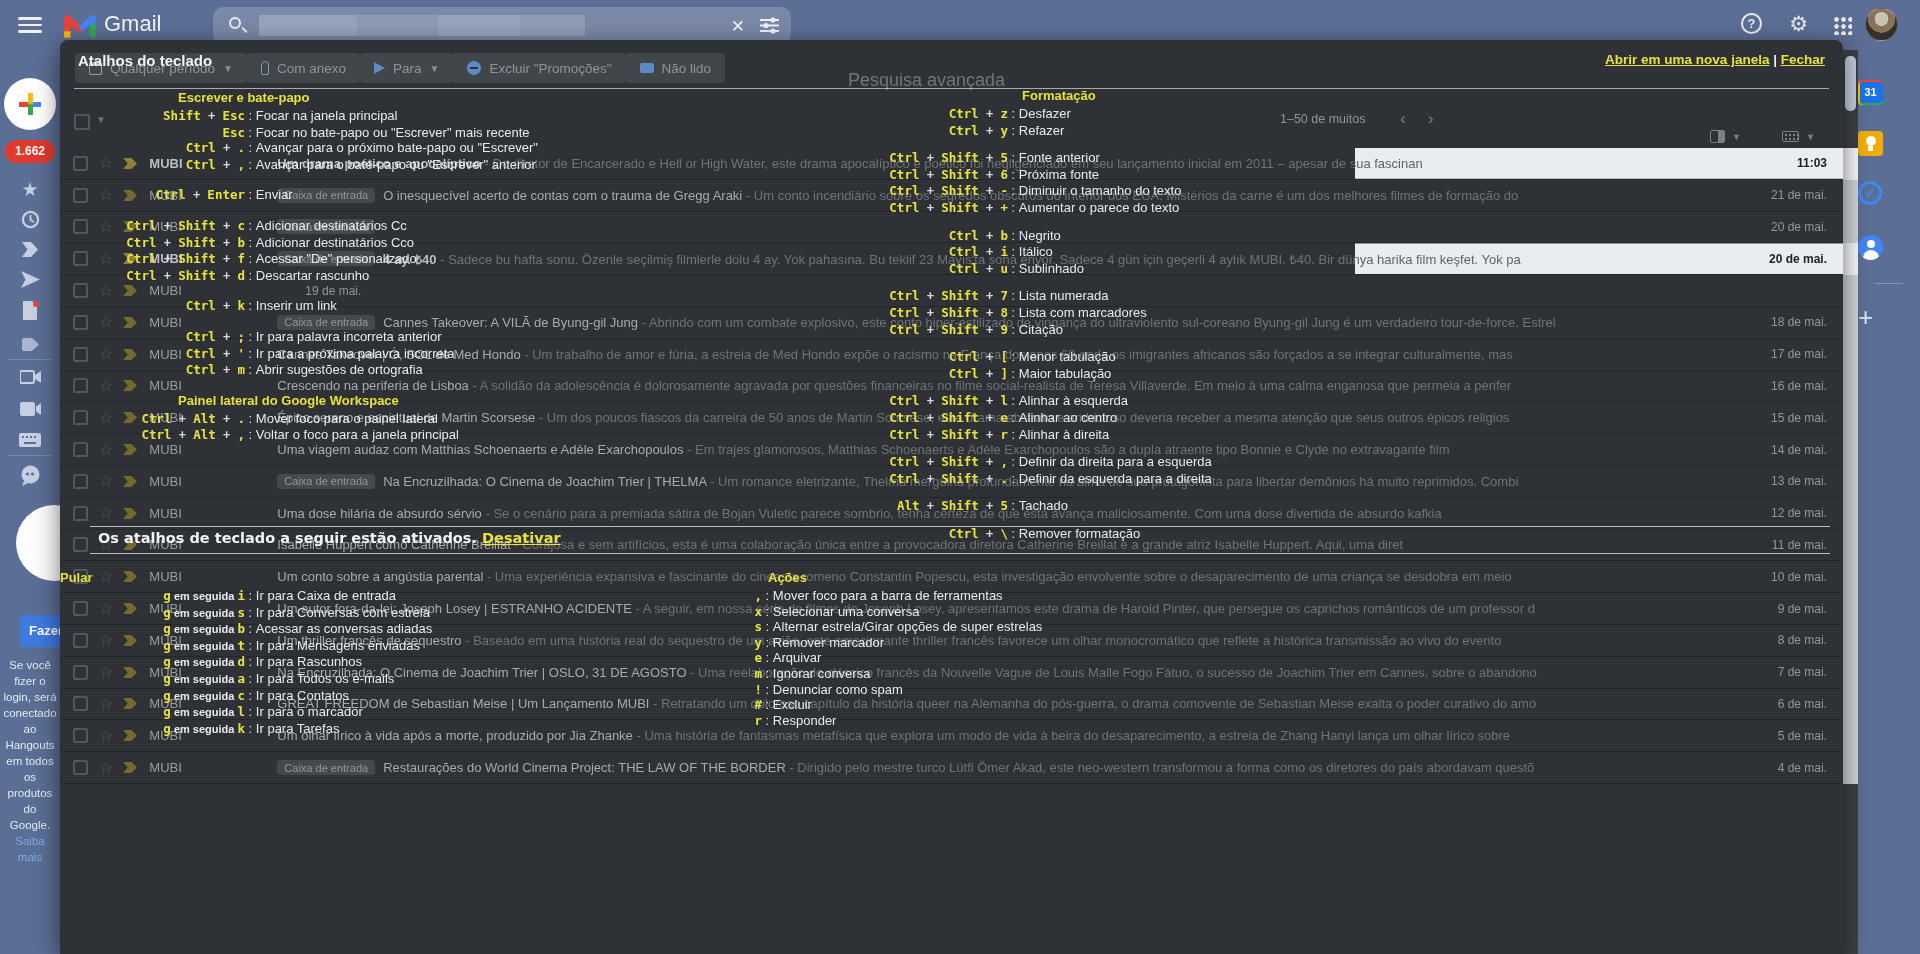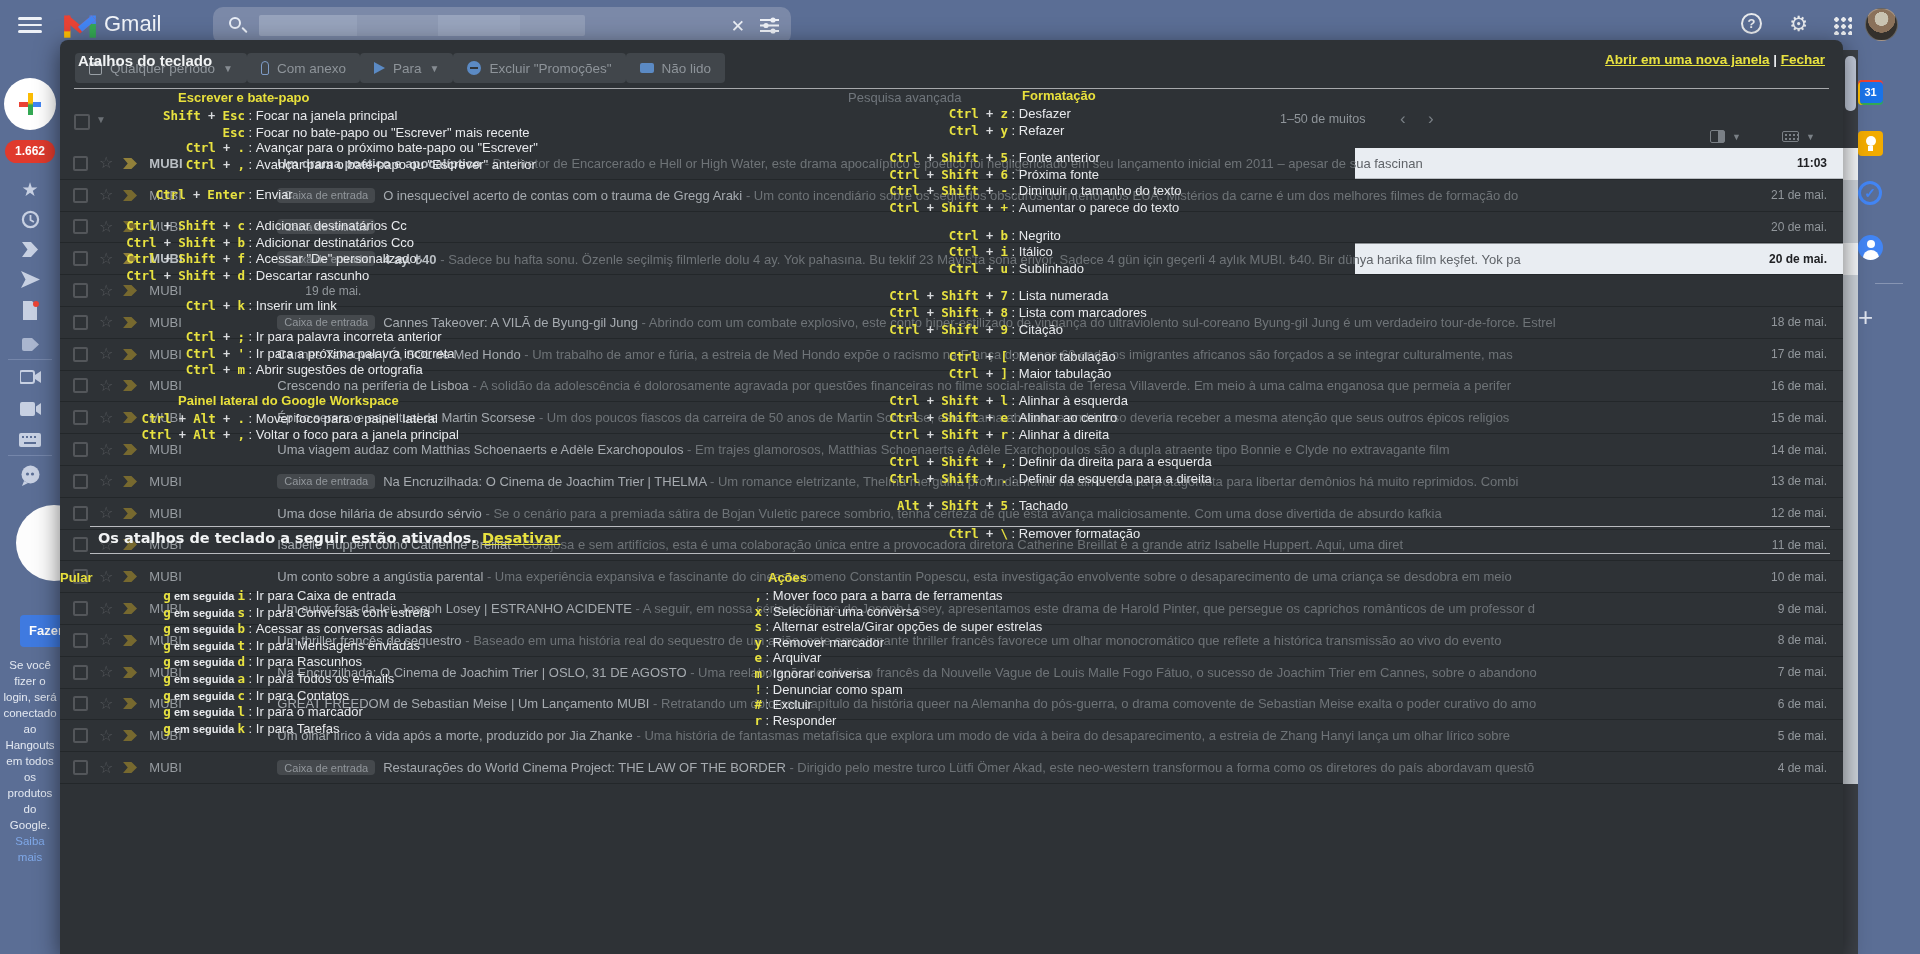--- a/index.html
+++ b/index.html
@@ -73,21 +73,21 @@
   .chip { height:30px; background:#41464b; border-radius:4px; display:flex; align-items:center; gap:8px;
     padding:0 14px; color:#8e949a; font-size:13.5px; white-space:nowrap; cursor:pointer; }
   .chip .caret { font-size:10px; color:#868c92; }
   .cic { display:inline-block; }
   .cic.cal { width:13px; height:13px; border:1.5px solid #9aa0a6; border-top:4px solid #9aa0a6; border-radius:2px; }
   .cic.att { width:8px; height:14px; border:1.7px solid #7f9cc6; border-radius:4px 4px 2px 2px; }
   .cic.snd { width:0; height:0; border-left:11px solid #5b8ac4; border-top:6px solid transparent; border-bottom:6px solid transparent; }
   .cic.exc { width:14px; height:14px; background:#5b8ac4; border-radius:50%; position:relative; }
   .cic.exc span { position:absolute; left:3px; top:6px; width:8px; height:2px; background:#31363b; }
   .cic.unr { width:14px; height:10px; background:#5b8ac4; border-radius:2px; }
-  #adv-search { position:absolute; left:788px; top:50px; color:#70767c; font-size:13px; cursor:pointer; }
+  #adv-search { position:absolute; left:788px; top:30px; color:#70767c; font-size:18px; cursor:pointer; }
   #gtoolbar { position:absolute; left:0; top:64px; width:100%; height:42px; color:#8f959a; }
   #gt-cb { position:absolute; left:14px; top:10px; width:16px; height:16px; border:2px solid #53565a; border-radius:2px; cursor:pointer; }
   #gt-cb-caret { position:absolute; left:36px; top:10px; font-size:10px; color:#6b7075; }
   #gt-pag { position:absolute; left:1220px; top:8px; font-size:12.5px; }
   .gt-chev { position:absolute; top:5px; font-size:17px; color:#7a8086; cursor:pointer; }
   .ic-split { position:absolute; top:26px; width:15px; height:13px; border:1.6px solid #7a8086; border-radius:2px;
     background:linear-gradient(90deg,transparent 0 55%, #7a8086 55%); }
   .ic-kbd { position:absolute; top:27px; width:17px; height:11px; border:1.6px solid #7a8086; border-radius:2px;
     background:radial-gradient(#7a8086 1px, transparent 1.2px); background-size:4px 4px; background-position:1px 1px; }
   .gt-dcaret { position:absolute; top:28px; font-size:9px; color:#7a8086; }

